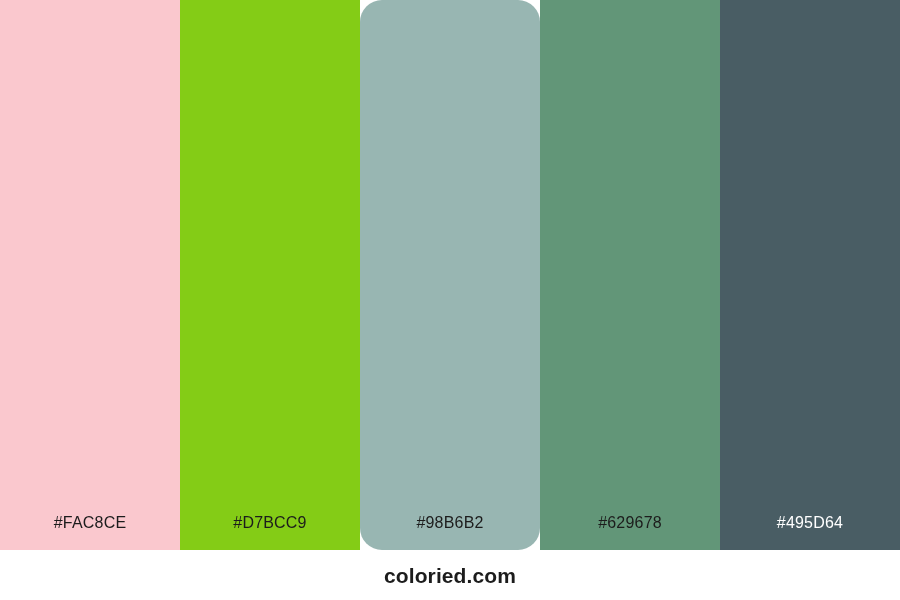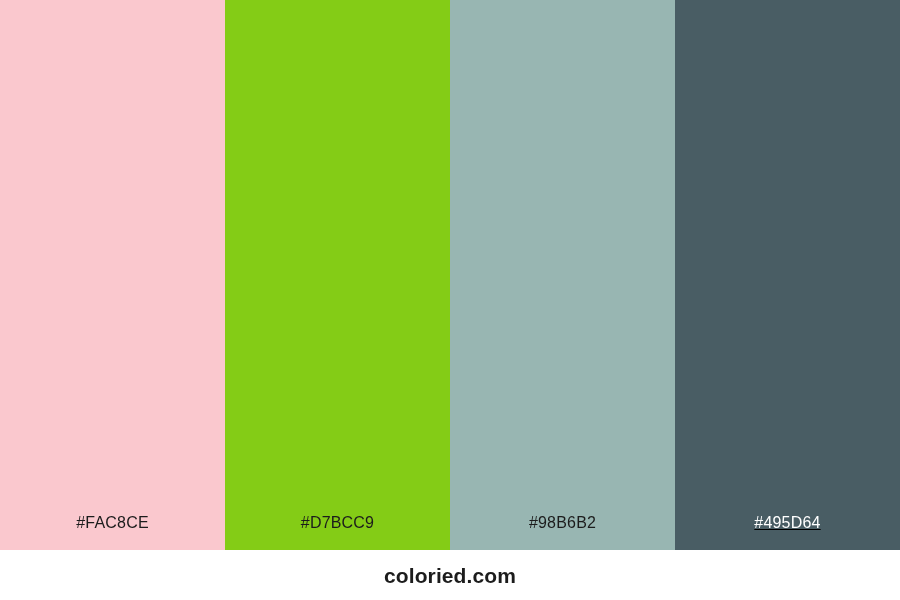--- a/index.html
+++ b/index.html
@@ -76,26 +76,29 @@
   <div id="swatch-strip">
 
     <div class="swatch" style="background-color: rgb(250, 200, 206);">
       <span class="swatch-label" style="color: rgb(28, 28, 28);">#FAC8CE</span>
     </div>
 
     <div class="swatch" style="background-color: #84cc16;">
       <span class="swatch-label" style="color: rgb(28, 28, 28);">#D7BCC9</span>
     </div>
 
-    <div class="swatch" style="background-color: rgb(152, 182, 178);">
+    <div class="swatch" style="background-color: rgb(152, 182, 178); border-radius: 22px;">
       <span class="swatch-label" style="color: rgb(28, 28, 28);">#98B6B2</span>
     </div>
 
+    <div class="swatch" style="background-color: rgb(98, 150, 120);">
+      <span class="swatch-label" style="color: rgb(28, 28, 28);">#629678</span>
+    </div>
 
-    <div class="swatch" style="background-color: rgb(73, 93, 100); text-decoration: underline;">
+    <div class="swatch" style="background-color: rgb(73, 93, 100);">
       <span class="swatch-label" style="color: rgb(255, 255, 255);">#495D64</span>
     </div>
 
   </div>
 
   <div id="footer">
     <span id="footer-brand">coloried.com</span>
   </div>
 
 </div>

